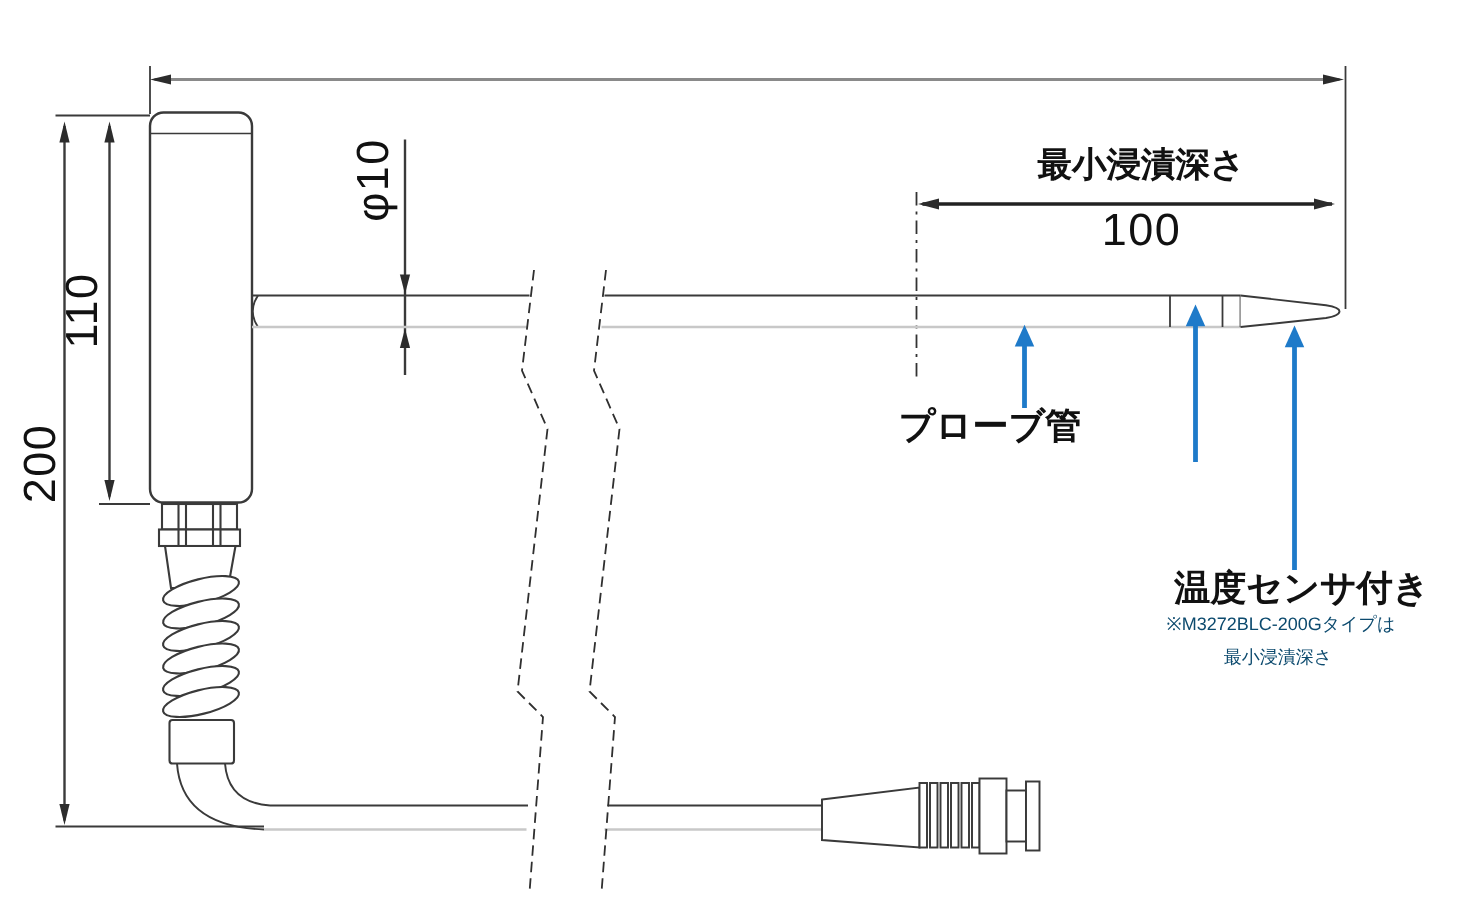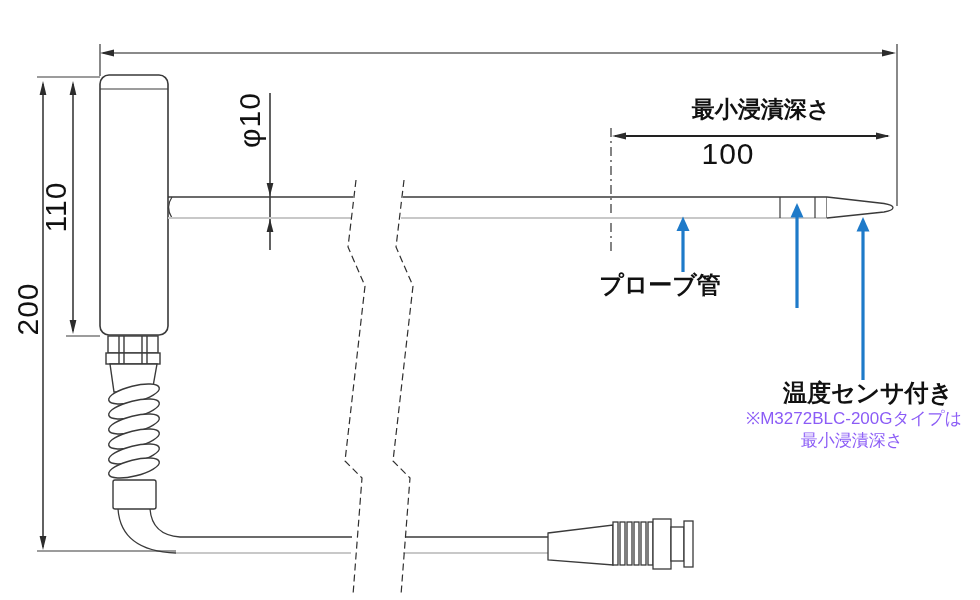--- a/index.html
+++ b/index.html
@@ -11,21 +11,21 @@
   .canvas svg{position:absolute;left:0;top:0;}
   .lbl{
     position:absolute; transform:translateX(-50%); white-space:nowrap;
     color:#111; line-height:1.1; text-align:center;
   }
   .rot{transform:translate(-50%,-50%) rotate(-90deg); transform-origin:center;}
   .num{font-size:30px; font-weight:400; letter-spacing:1px;}
   .numsm{font-size:23px; font-weight:400;}
   .jp{font-size:24px; font-weight:600;}
   .jpbig{font-size:23px; font-weight:600;}
-  .note{font-size:17px; font-weight:400; color:#8b5cf6;}
+  .note{font-size:12px; font-weight:400; color:#0c4a6e;}
   .blue-head{fill:var(--accent);}
   .blue-shaft{stroke:var(--accent); stroke-width:3.2;}
   .dk{stroke:var(--dark);}
   .lt{stroke:var(--light);}
   .ah{fill:#2c2c2c;}
 </style>
 </head>
 <body>
 
 <div class="canvas">
@@ -145,21 +145,21 @@
       <line class="blue-shaft" x1="797" y1="216" x2="797" y2="308"></line>
       <polygon class="blue-head" points="797,203 790.5,217.5 803.5,217.5"></polygon>
       <line class="blue-shaft" x1="863" y1="230" x2="863" y2="380"></line>
       <polygon class="blue-head" points="863,217 856.5,231.5 869.5,231.5"></polygon>
     </g>
   </svg>
 
 
   <div class="lbl jpbig" style="left:761px; top:97px;">最小浸漬深さ</div>
 
-  <div class="lbl num" style="left:728px; top:137px;">100</div>
+  <div class="lbl num" style="left:761px; top:137px;">100</div>
 
   <div class="lbl num rot" style="left:55px; top:207px;">110</div>
 
   <div class="lbl num rot" style="left:27px; top:309px;">200</div>
 
   <div class="lbl num rot" style="left:249px; top:120px;">φ10</div>
 
   <div class="lbl jp" style="left:660px; top:272px;">プローブ管</div>
 
 

